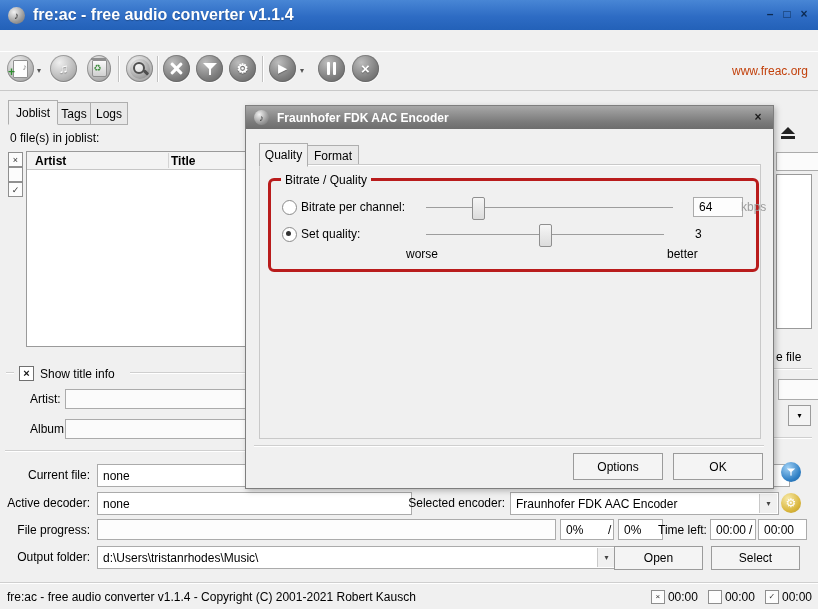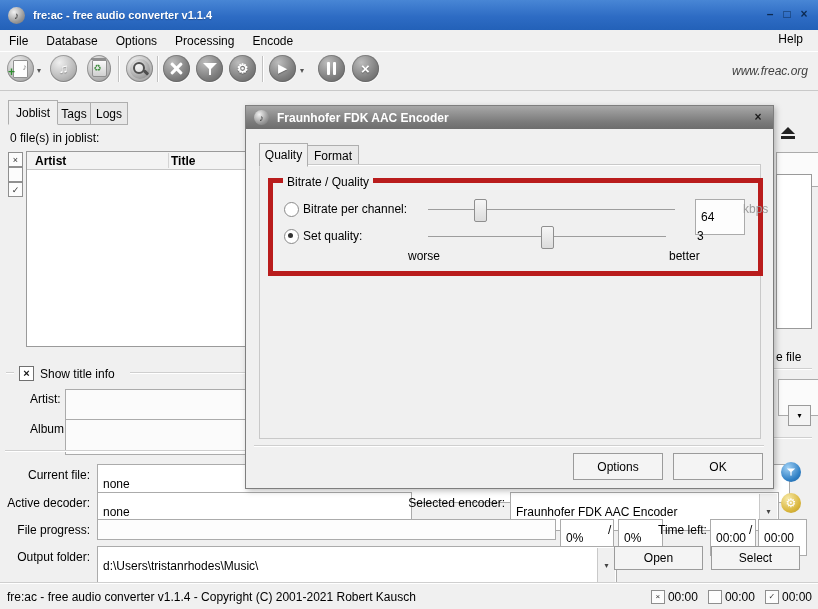--- a/index.html
+++ b/index.html
@@ -8,42 +8,42 @@
   .abs{position:absolute;}
   .nw{white-space:nowrap;}
 
   
   .titlebar{left:0;top:0;width:818px;height:30px;
     background:linear-gradient(180deg,#4886d5 0%,#2e6cc4 55%,#2361b8 100%);
     display:flex;align-items:center;color:#fff;}
   .appicon{width:17px;height:17px;border-radius:50%;margin:0 8px 0 8px;
     background:radial-gradient(circle at 35% 30%,#f2f2f2,#9a9a9a 60%,#6b6b6b);
     display:flex;align-items:center;justify-content:center;color:#333;font-size:10px;}
-  .wtitle{font-weight:bold;font-size:11px;text-shadow:0 1px 1px rgba(0,0,0,.25);text-align:center;}
+  .wtitle{font-weight:bold;font-size:16px;text-shadow:0 1px 1px rgba(0,0,0,.25);text-align:center;}
   .wincontrols{position:absolute;right:8px;top:6px;display:flex;gap:5px;color:#0d2b52;}
   .wincontrols span{width:12px;height:16px;display:flex;align-items:center;justify-content:center;
     font-size:12px;font-weight:bold;cursor:pointer;}
 
   
   .menubar{left:0;top:30px;width:818px;height:21px;display:flex;align-items:center;background:#f0f0f0;}
   .menuitem{padding:2px 9px;cursor:default;}
   .menuhelp{position:absolute;right:6px;top:0;padding:2px 9px;}
 
   
   .toolbar{left:0;top:51px;width:818px;height:38px;background:#f0f0f0;
     border-top:1px solid #ffffff;border-bottom:1px solid #c9c9c9;}
   .ball{position:absolute;top:3px;width:27px;height:27px;border-radius:50%;
     display:flex;align-items:center;justify-content:center;cursor:pointer;
     box-shadow:inset 0 0 0 1px rgba(90,90,90,.45), 0 1px 1px rgba(255,255,255,.9);}
   .ball.light{background:radial-gradient(circle at 35% 28%,#efefef,#b9b9b9 60%,#8f8f8f);}
   .ball.dark{background:radial-gradient(circle at 35% 28%,#bdbdbd,#7e7e7e 60%,#5f5f5f);color:#fff;}
   .ball .g{color:#fff;font-weight:bold;font-size:13px;line-height:1;text-shadow:0 1px 1px rgba(0,0,0,.35);}
   .tb-sep{position:absolute;top:4px;width:1px;height:26px;background:#c2c2c2;box-shadow:1px 0 0 #ffffff;}
   .dd-arrow{position:absolute;top:14px;font-size:8px;color:#555;cursor:pointer;}
-  .weblink{position:absolute;right:10px;top:12px;color:#404040;cursor:pointer;font-style:italic;}
+  .weblink{position:absolute;right:10px;top:12px;color:#c2410c;cursor:pointer;}
 
   
   .doc{position:relative;width:13px;height:16px;background:#fdfdfd;border:1px solid #8f8f8f;border-radius:1px;}
   .doc .plus{position:absolute;left:-6px;bottom:-2px;color:#2f8f2f;font-weight:bold;font-size:12px;}
   .doc .nt{position:absolute;right:0px;top:1px;color:#8a8a8a;font-size:9px;}
   .trash{position:relative;width:13px;height:15px;background:linear-gradient(180deg,#fafafa,#cfcfcf);
     border:1px solid #8f8f8f;border-radius:1px 1px 2px 2px;}
   .trash:before{content:"";position:absolute;left:-2px;top:-3px;width:15px;height:2px;background:#8f8f8f;}
   .trash .rc{position:absolute;left:1px;top:2px;font-size:9px;color:#3f8f3f;}
   .mag{position:relative;width:20px;height:20px;border-radius:50%;
@@ -77,21 +77,21 @@
   
   .selbtn{position:absolute;left:8px;width:13px;height:13px;background:#fcfcfc;border:1px solid #8f8f8f;
     display:flex;align-items:center;justify-content:center;font-size:9px;color:#333;cursor:pointer;}
   .listbox{position:absolute;background:#fff;border:1px solid #9a9a9a;}
   .listheader{position:absolute;left:0;top:0;right:0;height:17px;background:#f3f3f3;
     border-bottom:1px solid #c6c6c6;display:flex;align-items:center;font-weight:bold;}
   .colsep{position:absolute;top:1px;width:1px;height:15px;background:#d4d4d4;}
 
   
   .field{position:absolute;background:#fff;border:1px solid #ababab;display:flex;align-items:center;
-    padding:8px 5px;overflow:hidden;}
+    padding:0 5px;overflow:hidden;}
   .field.dis{background:#fbfbfb;}
   .rowlbl{position:absolute;left:0;width:90px;text-align:right;}
   .pbtn{position:absolute;background:#f4f4f4;border:1px solid #9b9b9b;display:flex;align-items:center;
     justify-content:center;cursor:pointer;}
   .combo-arrow{position:absolute;right:1px;top:1px;bottom:1px;width:17px;background:#f0f0f0;
     border-left:1px solid #c9c9c9;display:flex;align-items:center;justify-content:center;
     font-size:8px;color:#444;cursor:pointer;}
   .progress{position:absolute;background:#fdfdfd;border:1px solid #ababab;}
   .sepline{position:absolute;height:1px;background:#cfcfcf;box-shadow:0 1px 0 #ffffff;}
 
@@ -109,21 +109,21 @@
   
   .dialog{left:245px;top:105px;width:527px;height:382px;background:#f0f0f0;
     border:1px solid #7e7e7e;box-shadow:2px 2px 6px rgba(0,0,0,.25);z-index:10;}
   .dlg-title{position:absolute;left:0;top:0;right:0;height:23px;
     background:linear-gradient(180deg,#a8a8a8,#7a7a7a 70%,#6d6d6d);
     display:flex;align-items:center;color:#fff;font-weight:bold;}
   .dlg-close{position:absolute;right:8px;top:4px;width:14px;height:14px;display:flex;align-items:center;
     justify-content:center;color:#1c1c1c;font-weight:bold;font-size:12px;cursor:pointer;}
   .dlg-frame{position:absolute;left:13px;top:58px;width:500px;height:273px;background:#f0f0f0;
     border:1px solid #c9c9c9;box-shadow:inset 0 1px 0 #fff;}
-  .groupbox{position:absolute;border:5px solid #b91c1c;border-radius:0;}
+  .groupbox{position:absolute;border:3px solid #b91c1c;border-radius:6px;}
   .grouplegend{position:absolute;left:10px;top:-8px;background:#f0f0f0;padding:0 4px;}
 
   .statusbar{left:0;top:582px;width:818px;height:27px;background:#f0f0f0;border-top:1px solid #cfcfcf;
     box-shadow:inset 0 1px 0 #fff;display:flex;align-items:center;}
   .timerbox{display:flex;align-items:center;gap:3px;}
   .timerbox .ic{width:12px;height:12px;border:1px solid #8f8f8f;background:#fdfdfd;display:flex;
     align-items:center;justify-content:center;font-size:8px;color:#333;}
 </style>
 </head>
 <body>
@@ -133,28 +133,20 @@
   <div class="abs titlebar">
     <span class="appicon">♪</span>
     <span class="wtitle">fre:ac - free audio converter v1.1.4</span>
     <span class="wincontrols">
       <span>–</span>
       <span>□</span>
       <span>×</span>
     </span>
   </div>
 
-  <div class="abs menubar">
-    <span class="menuitem">File</span>
-    <span class="menuitem">Database</span>
-    <span class="menuitem">Options</span>
-    <span class="menuitem">Processing</span>
-    <span class="menuitem">Encode</span>
-    <span class="menuitem menuhelp">Help</span>
-  </div>
 
   <div class="abs toolbar">
     <span class="ball light" style="left:7px;">
       <span class="doc">
           <span class="plus">+</span>
           <span class="nt">♪</span>
         </span>
     </span>
     <span class="dd-arrow" style="left:37px;">▾</span>
     <span class="ball light" style="left:50px;">

